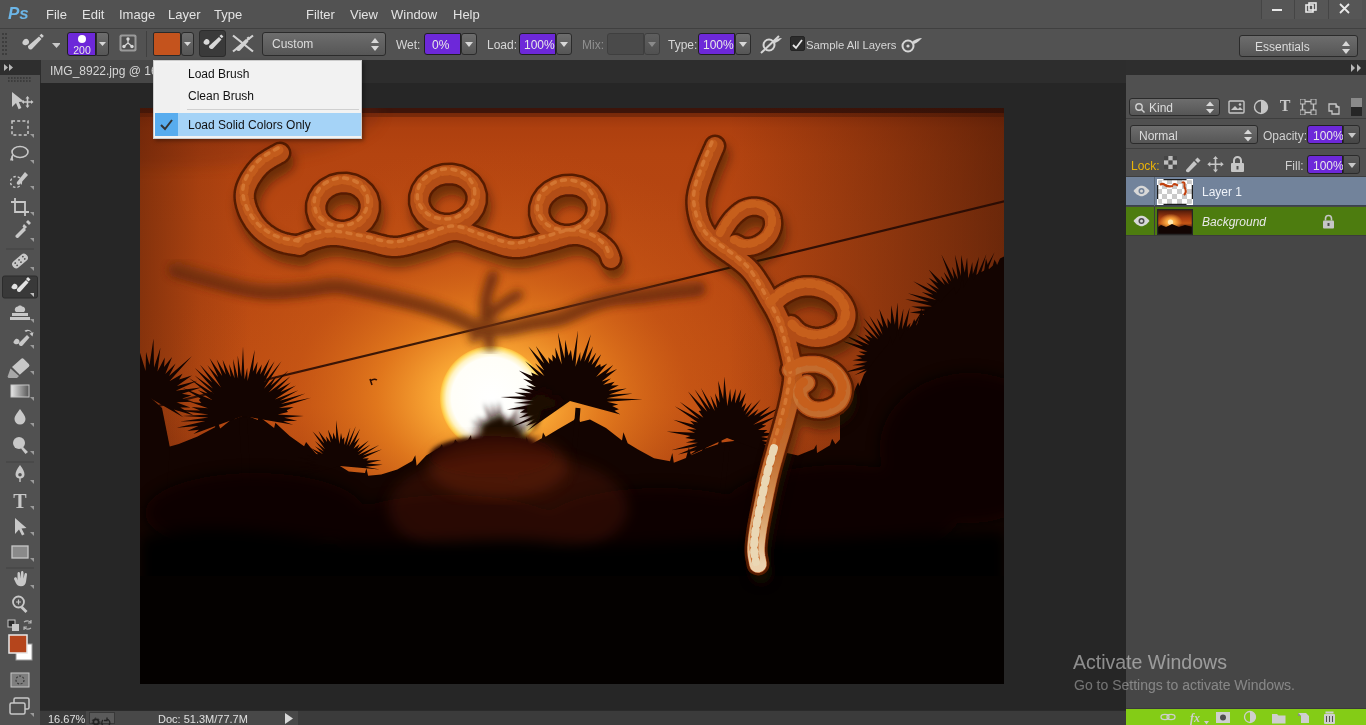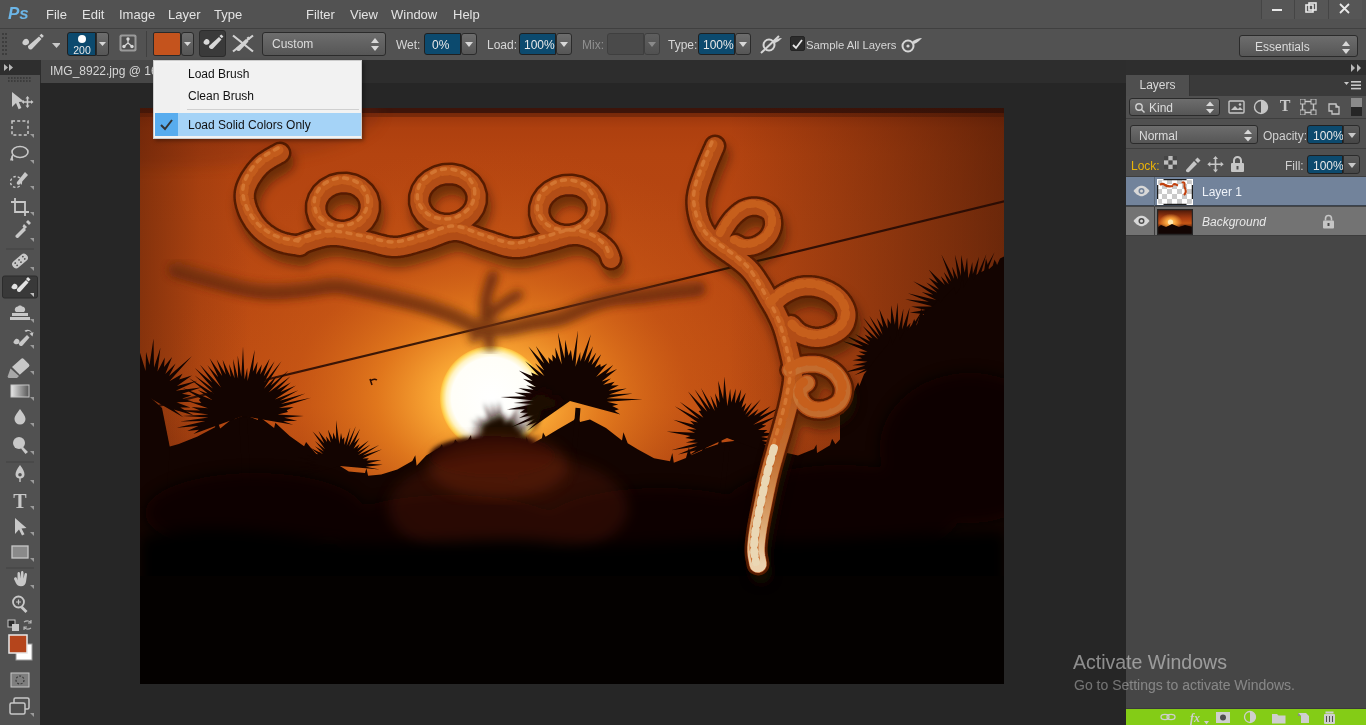--- a/index.html
+++ b/index.html
@@ -9,21 +9,21 @@
   #menubar { left:0; top:0; width:1366px; height:28px; background:#525252; }
   .mitem { position:absolute; top:7px; font-size:13px; color:#e3e3e3; }
   #optbar { left:0; top:28px; width:1366px; height:32px; background:#525252; box-shadow:0 1px 0 #404040 inset; }
   #toolbar { left:0; top:60px; width:40px; height:665px; background:#515151; }
   #docarea { left:40px; top:60px; width:1086px; height:665px; background:#262626; }
   #tabbar { position:absolute; left:0; top:0; width:1086px; height:23px; background:#2d2d2d; }
   #tab1 { position:absolute; left:1px; top:0; width:240px; height:23px; background:#474747; color:#d6d6d6; font-size:12px; line-height:23px; padding-left:9px; }
   #statusbar { position:absolute; left:0; bottom:0; width:1086px; height:15px; background:#3b3b3b; border-top:1px solid #2a2a2a; }
   #rightpanel { left:1126px; top:60px; width:240px; height:665px; background:#505050; }
   .ddgrad { background:linear-gradient(#6d6d6d,#565656); border:1px solid #2b2b2b; border-radius:3px; }
-  .darkbox { background:#0c4a6e; border:1px solid #202020; color:#e8e8e8; }
+  .darkbox { background:#6d28d9; border:1px solid #202020; color:#e8e8e8; }
   .lbl { position:absolute; font-size:12px; color:#d6d6d6; }
 </style>
 </head>
 <body>
 
 <div id="menubar" class="abs">
   <div class="mitem" style="left:8px; top:4px; color:#6cb6e8; font-weight:bold; font-size:17px;font-style:italic;">Ps</div>
   <div class="mitem" style="left:46px;">File</div>
   <div class="mitem" style="left:82px;">Edit</div>
   <div class="mitem" style="left:119px;">Image</div>
@@ -526,39 +526,45 @@
         <path d="M 575.0 38.0 L 574.6 39.0 L 574.1 40.2 L 573.5 41.5 L 572.8 43.0 L 572.1 44.7 L 571.3 46.5 L 570.5 48.4 L 569.7 50.3 L 568.8 52.3 L 568.0 54.3 L 567.2 56.3 L 566.4 58.3 L 565.7 60.2 L 565.0 62.0 L 564.3 63.8 L 563.7 65.6 L 563.0 67.5 L 562.3 69.4 L 561.6 71.3 L 560.9 73.2 L 560.2 75.1 L 559.6 77.0 L 559.0 78.9 L 558.5 80.8 L 558.0 82.7 L 557.6 84.5 L 557.3 86.3 L 557.0 88.0 L 556.8 89.7 L 556.7 91.4 L 556.6 93.1 L 556.6 94.7 L 556.7 96.3 L 556.8 97.9 L 556.9 99.5 L 557.1 101.1 L 557.4 102.6 L 557.6 104.1 L 557.9 105.6 L 558.3 107.1 L 558.6 108.6 L 559.0 110.0 L 559.4 111.4 L 559.9 112.8 L 560.4 114.2 L 560.9 115.6 L 561.5 117.0 L 562.1 118.3 L 562.8 119.6 L 563.4 120.9 L 564.1 122.2 L 564.9 123.4 L 565.6 124.6 L 566.4 125.8 L 567.2 126.9 L 568.0 128.0 L 568.8 129.0 L 569.7 130.0 L 570.7 131.0 L 571.6 131.9 L 572.6 132.8 L 573.7 133.7 L 574.7 134.5 L 575.7 135.3 L 576.8 136.1 L 577.9 136.9 L 578.9 137.7 L 580.0 138.4 L 581.0 139.2 L 582.0 140.0 L 583.0 140.8 L 584.0 141.5 L 585.0 142.2 L 586.0 142.9 L 587.0 143.6 L 588.0 144.3 L 589.0 145.0 L 590.0 145.7 L 591.0 146.4 L 592.0 147.1 L 593.0 147.8 L 594.0 148.5 L 595.0 149.2 L 596.0 150.0 L 597.0 150.8 L 598.0 151.6 L 599.1 152.4 L 600.1 153.2 L 601.2 154.1 L 602.2 154.9 L 603.2 155.8 L 604.3 156.6 L 605.3 157.5 L 606.3 158.4 L 607.3 159.3 L 608.2 160.2 L 609.1 161.1 L 610.0 162.0 L 610.8 162.9 L 611.7 163.9 L 612.4 164.9 L 613.2 165.9 L 613.9 166.9 L 614.7 167.9 L 615.4 168.9 L 616.1 169.9 L 616.7 170.9 L 617.4 171.9 L 618.1 173.0 L 618.7 174.0 L 619.4 175.0 L 620.0 176.0 L 620.6 177.0 L 621.2 178.0 L 621.8 179.0 L 622.4 180.0 L 623.0 181.0 L 623.6 182.0 L 624.1 183.0 L 624.7 184.0 L 625.2 185.0 L 625.8 186.0 L 626.3 187.0 L 626.9 188.0 L 627.4 189.0 L 628.0 190.0 L 628.6 191.0 L 629.2 192.0 L 629.7 193.0 L 630.3 193.9 L 630.9 194.9 L 631.5 195.9 L 632.1 196.9 L 632.6 197.9 L 633.2 198.9 L 633.8 199.9 L 634.4 200.9 L 634.9 201.9 L 635.5 202.9 L 636.0 204.0 L 636.5 205.1 L 637.1 206.2 L 637.6 207.3 L 638.1 208.4 L 638.7 209.5 L 639.2 210.6 L 639.7 211.8 L 640.2 212.9 L 640.7 214.1 L 641.2 215.2 L 641.7 216.4 L 642.1 217.6 L 642.6 218.8 L 643.0 220.0 L 643.4 221.2 L 643.8 222.5 L 644.2 223.7 L 644.6 225.0 L 645.0 226.3 L 645.3 227.6 L 645.7 228.9 L 646.0 230.2 L 646.4 231.5 L 646.7 232.8 L 647.0 234.1 L 647.4 235.4 L 647.7 236.7 L 648.0 238.0 L 648.3 239.3 L 648.7 240.6 L 649.0 241.9 L 649.3 243.2 L 649.6 244.5 L 649.9 245.8 L 650.2 247.1 L 650.5 248.4 L 650.8 249.7 L 651.1 251.0 L 651.4 252.3 L 651.6 253.5 L 651.8 254.8 L 652.0 256.0 L 652.2 257.2 L 652.3 258.3 L 652.5 259.4 L 652.7 260.5 L 652.8 261.6 L 652.9 262.6 L 653.0 263.7 L 653.1 264.8 L 653.1 265.9 L 653.2 267.0 L 653.2 268.1 L 653.1 269.4 L 653.1 270.6 L 653.0 272.0 L 652.9 273.4 L 652.7 274.9 L 652.5 276.5 L 652.3 278.1 L 652.0 279.7 L 651.7 281.4 L 651.4 283.1 L 651.1 284.8 L 650.8 286.5 L 650.4 288.2 L 650.1 289.9 L 649.7 291.7 L 649.4 293.3 L 649.0 295.0 L 648.6 296.6 L 648.3 298.3 L 647.9 299.9 L 647.5 301.5 L 647.0 303.2 L 646.6 304.8 L 646.2 306.4 L 645.7 308.1 L 645.3 309.7 L 644.8 311.4 L 644.4 313.0 L 643.9 314.7 L 643.5 316.3 L 643.0 318.0 L 642.5 319.7 L 642.1 321.4 L 641.6 323.0 L 641.1 324.7 L 640.6 326.4 L 640.1 328.1 L 639.6 329.8 L 639.1 331.5 L 638.5 333.2 L 638.0 335.0 L 637.5 336.7 L 637.0 338.5 L 636.5 340.2 L 636.0 342.0 L 635.5 343.8 L 635.0 345.6 L 634.5 347.4 L 634.0 349.2 L 633.5 351.1 L 632.9 352.9 L 632.4 354.8 L 631.9 356.6 L 631.4 358.5 L 630.9 360.4 L 630.4 362.3 L 629.9 364.2 L 629.5 366.1 L 629.0 368.0 L 628.5 369.9 L 628.1 371.9 L 627.6 373.9 L 627.2 375.9 L 626.7 377.9 L 626.3 380.0 L 625.9 382.0 L 625.4 384.0 L 625.0 386.1 L 624.6 388.1 L 624.2 390.1 L 623.8 392.1 L 623.4 394.1 L 623.0 396.0 L 622.6 397.9 L 622.2 399.9 L 621.8 401.8 L 621.4 403.7 L 621.0 405.7 L 620.6 407.6 L 620.2 409.5 L 619.9 411.4 L 619.5 413.2 L 619.2 415.1 L 618.9 416.9 L 618.5 418.6 L 618.3 420.3 L 618.0 422.0 L 617.8 423.6 L 617.5 425.2 L 617.3 426.8 L 617.1 428.3 L 616.9 429.8 L 616.7 431.3 L 616.6 432.8 L 616.4 434.2 L 616.3 435.5 L 616.2 436.9 L 616.1 438.2 L 616.0 439.5 L 616.0 440.8 L 616.0 442.0 L 616.0 443.2 L 616.1 444.4 L 616.2 445.6 L 616.3 446.8 L 616.5 448.0 L 616.7 449.2 L 616.9 450.2 L 617.1 451.3 L 617.3 452.3 L 617.5 453.2 L 617.6 454.0 L 617.8 454.8 L 617.9 455.4 L 618.0 456.0" stroke="#e08a43" stroke-width="3.5" stroke-dasharray="4 6.5" opacity="0.55" transform="translate(-3,-4)"></path>
         <path d="M 581.0 128.0 L 581.4 127.3 L 581.9 126.5 L 582.4 125.5 L 583.0 124.4 L 583.7 123.3 L 584.4 122.0 L 585.2 120.7 L 586.0 119.3 L 586.8 118.0 L 587.6 116.7 L 588.5 115.4 L 589.3 114.2 L 590.2 113.0 L 591.0 112.0 L 591.8 111.0 L 592.7 110.1 L 593.6 109.1 L 594.5 108.2 L 595.4 107.3 L 596.3 106.5 L 597.2 105.6 L 598.2 104.8 L 599.2 104.1 L 600.1 103.3 L 601.1 102.7 L 602.1 102.1 L 603.0 101.5 L 604.0 101.0 L 605.0 100.6 L 606.0 100.2 L 607.0 99.8 L 608.0 99.5 L 609.0 99.3 L 610.0 99.1 L 611.1 98.9 L 612.1 98.8 L 613.1 98.8 L 614.1 98.7 L 615.1 98.7 L 616.1 98.8 L 617.1 98.9 L 618.0 99.0 L 618.9 99.2 L 619.9 99.4 L 620.9 99.6 L 621.8 100.0 L 622.8 100.3 L 623.8 100.7 L 624.7 101.1 L 625.6 101.6 L 626.5 102.1 L 627.3 102.6 L 628.1 103.2 L 628.8 103.8 L 629.4 104.4 L 630.0 105.0 L 630.5 105.7 L 631.0 106.4 L 631.4 107.2 L 631.7 108.0 L 632.1 108.8 L 632.3 109.7 L 632.6 110.6 L 632.7 111.5 L 632.9 112.5 L 633.0 113.4 L 633.0 114.3 L 633.1 115.2 L 633.1 116.1 L 633.0 117.0 L 632.9 117.9 L 632.8 118.7 L 632.6 119.6 L 632.3 120.5 L 632.1 121.4 L 631.7 122.4 L 631.4 123.2 L 631.0 124.1 L 630.6 125.0 L 630.1 125.9 L 629.6 126.7 L 629.1 127.5 L 628.6 128.3 L 628.0 129.0 L 627.4 129.7 L 626.8 130.4 L 626.1 131.1 L 625.3 131.8 L 624.6 132.4 L 623.8 133.0 L 622.9 133.6 L 622.1 134.2 L 621.2 134.7 L 620.4 135.3 L 619.5 135.8 L 618.7 136.2 L 617.8 136.6 L 617.0 137.0 L 616.2 137.3 L 615.3 137.7 L 614.5 137.9 L 613.6 138.2 L 612.7 138.4 L 611.8 138.6 L 610.9 138.8 L 610.1 138.9 L 609.2 139.0 L 608.3 139.0 L 607.5 139.1 L 606.6 139.1 L 605.8 139.1 L 605.0 139.0 L 604.2 138.9 L 603.4 138.7 L 602.5 138.5 L 601.7 138.2 L 600.9 137.9 L 600.0 137.5 L 599.2 137.1 L 598.5 136.7 L 597.8 136.4 L 597.1 136.0 L 596.4 135.7 L 595.9 135.4 L 595.4 135.2 L 595.0 135.0" stroke="#c65f1e" stroke-width="8" stroke-dasharray="5 5.5" transform="translate(-1,-3)"></path>
         <path d="M 632.0 196.0 L 632.5 195.6 L 633.0 195.1 L 633.7 194.5 L 634.4 193.8 L 635.2 193.0 L 636.0 192.3 L 636.9 191.4 L 637.9 190.6 L 638.9 189.8 L 639.9 188.9 L 640.9 188.1 L 641.9 187.4 L 643.0 186.6 L 644.0 186.0 L 645.1 185.4 L 646.1 184.8 L 647.3 184.2 L 648.4 183.5 L 649.6 183.0 L 650.8 182.4 L 652.1 181.8 L 653.3 181.3 L 654.6 180.8 L 655.9 180.3 L 657.1 179.9 L 658.4 179.6 L 659.7 179.2 L 661.0 179.0 L 662.3 178.8 L 663.6 178.7 L 665.0 178.5 L 666.3 178.5 L 667.7 178.4 L 669.1 178.4 L 670.5 178.5 L 671.9 178.6 L 673.3 178.7 L 674.7 178.9 L 676.0 179.1 L 677.4 179.4 L 678.7 179.7 L 680.0 180.0 L 681.3 180.4 L 682.6 180.8 L 683.9 181.3 L 685.2 181.8 L 686.5 182.4 L 687.8 183.0 L 689.1 183.7 L 690.4 184.4 L 691.6 185.1 L 692.8 185.8 L 693.9 186.6 L 695.0 187.4 L 696.0 188.2 L 697.0 189.0 L 697.9 189.8 L 698.8 190.7 L 699.7 191.7 L 700.5 192.6 L 701.3 193.6 L 702.0 194.7 L 702.7 195.7 L 703.3 196.7 L 703.9 197.8 L 704.5 198.9 L 704.9 199.9 L 705.4 201.0 L 705.7 202.0 L 706.0 203.0 L 706.2 204.0 L 706.4 205.0 L 706.5 206.1 L 706.5 207.1 L 706.5 208.2 L 706.4 209.3 L 706.2 210.3 L 706.1 211.3 L 705.8 212.4 L 705.5 213.4 L 705.2 214.3 L 704.9 215.3 L 704.4 216.2 L 704.0 217.0 L 703.5 217.8 L 702.9 218.6 L 702.3 219.3 L 701.7 220.1 L 700.9 220.8 L 700.2 221.5 L 699.4 222.1 L 698.5 222.8 L 697.7 223.4 L 696.8 223.9 L 695.9 224.5 L 694.9 225.0 L 694.0 225.5 L 693.0 226.0 L 692.0 226.5 L 691.0 226.9 L 689.9 227.3 L 688.8 227.7 L 687.7 228.1 L 686.5 228.5 L 685.3 228.8 L 684.1 229.1 L 682.9 229.4 L 681.7 229.6 L 680.5 229.8 L 679.3 229.9 L 678.2 230.0 L 677.0 230.0 L 675.8 230.0 L 674.7 229.9 L 673.5 229.8 L 672.3 229.6 L 671.0 229.4 L 669.8 229.1 L 668.6 228.8 L 667.4 228.5 L 666.3 228.1 L 665.1 227.7 L 664.0 227.3 L 663.0 226.9 L 662.0 226.5 L 661.0 226.0 L 660.1 225.5 L 659.2 224.9 L 658.3 224.2 L 657.4 223.5 L 656.6 222.8 L 655.8 222.0 L 655.0 221.2 L 654.3 220.5 L 653.6 219.8 L 653.0 219.1 L 652.4 218.4 L 651.9 217.9 L 651.4 217.4 L 651.0 217.0" stroke="#c65f1e" stroke-width="9" stroke-dasharray="5 5.5" transform="translate(-1,-3)"></path>
         <path d="M 650.0 262.0 L 650.5 261.8 L 651.1 261.5 L 651.9 261.2 L 652.7 260.8 L 653.5 260.4 L 654.5 259.9 L 655.4 259.5 L 656.5 259.1 L 657.5 258.6 L 658.6 258.2 L 659.7 257.8 L 660.8 257.5 L 661.9 257.2 L 663.0 257.0 L 664.1 256.8 L 665.2 256.7 L 666.4 256.5 L 667.6 256.4 L 668.9 256.3 L 670.1 256.2 L 671.4 256.2 L 672.6 256.2 L 673.9 256.2 L 675.2 256.3 L 676.4 256.4 L 677.6 256.5 L 678.8 256.7 L 680.0 257.0 L 681.1 257.3 L 682.3 257.7 L 683.5 258.1 L 684.6 258.5 L 685.8 259.0 L 686.9 259.6 L 688.1 260.1 L 689.2 260.7 L 690.2 261.4 L 691.3 262.0 L 692.3 262.7 L 693.2 263.5 L 694.1 264.2 L 695.0 265.0 L 695.8 265.8 L 696.6 266.7 L 697.4 267.6 L 698.1 268.6 L 698.8 269.6 L 699.5 270.6 L 700.1 271.6 L 700.7 272.7 L 701.2 273.8 L 701.7 274.8 L 702.1 275.9 L 702.5 276.9 L 702.8 278.0 L 703.0 279.0 L 703.1 280.0 L 703.2 281.1 L 703.3 282.1 L 703.2 283.2 L 703.2 284.2 L 703.0 285.3 L 702.8 286.4 L 702.6 287.4 L 702.3 288.4 L 701.9 289.4 L 701.5 290.4 L 701.0 291.3 L 700.5 292.2 L 700.0 293.0 L 699.4 293.8 L 698.7 294.5 L 697.9 295.3 L 697.1 296.0 L 696.2 296.6 L 695.2 297.3 L 694.2 297.9 L 693.2 298.4 L 692.2 299.0 L 691.2 299.5 L 690.1 299.9 L 689.0 300.3 L 688.0 300.7 L 687.0 301.0 L 686.0 301.3 L 684.9 301.5 L 683.8 301.7 L 682.7 301.8 L 681.6 301.9 L 680.4 302.0 L 679.3 302.0 L 678.2 302.0 L 677.1 301.9 L 676.0 301.8 L 674.9 301.7 L 673.9 301.5 L 672.9 301.3 L 672.0 301.0 L 671.1 300.7 L 670.2 300.3 L 669.4 299.9 L 668.5 299.4 L 667.7 298.9 L 666.9 298.3 L 666.2 297.7 L 665.5 297.1 L 664.8 296.4 L 664.1 295.7 L 663.5 295.1 L 663.0 294.4 L 662.5 293.7 L 662.0 293.0 L 661.6 292.3 L 661.2 291.6 L 660.9 290.8 L 660.6 290.0 L 660.3 289.1 L 660.1 288.3 L 659.9 287.4 L 659.8 286.6 L 659.7 285.8 L 659.7 284.9 L 659.7 284.1 L 659.7 283.4 L 659.8 282.7 L 660.0 282.0 L 660.2 281.4 L 660.6 280.7 L 661.0 280.1 L 661.5 279.5 L 662.1 278.9 L 662.7 278.4 L 663.4 277.8 L 664.0 277.3 L 664.6 276.8 L 665.2 276.4 L 665.8 276.0 L 666.3 275.6 L 666.7 275.3 L 667.0 275.0" stroke="#c65f1e" stroke-width="9" stroke-dasharray="5 5.5" transform="translate(-1,-3)"></path>
         <path d="M 636.0 342.0 L 635.7 343.1 L 635.4 344.3 L 634.9 345.8 L 634.5 347.5 L 634.0 349.3 L 633.4 351.2 L 632.9 353.2 L 632.3 355.4 L 631.7 357.5 L 631.1 359.7 L 630.6 361.8 L 630.0 364.0 L 629.5 366.0 L 629.0 368.0 L 628.5 369.9 L 628.1 371.9 L 627.6 373.9 L 627.2 375.9 L 626.7 377.9 L 626.3 380.0 L 625.9 382.0 L 625.4 384.0 L 625.0 386.1 L 624.6 388.1 L 624.2 390.1 L 623.8 392.1 L 623.4 394.1 L 623.0 396.0 L 622.6 397.9 L 622.2 399.9 L 621.8 401.8 L 621.4 403.7 L 621.0 405.7 L 620.6 407.6 L 620.2 409.5 L 619.9 411.4 L 619.5 413.2 L 619.2 415.1 L 618.9 416.9 L 618.5 418.6 L 618.3 420.3 L 618.0 422.0 L 617.8 423.6 L 617.5 425.2 L 617.3 426.8 L 617.1 428.3 L 616.9 429.8 L 616.7 431.3 L 616.6 432.8 L 616.4 434.2 L 616.3 435.5 L 616.2 436.9 L 616.1 438.2 L 616.0 439.5 L 616.0 440.8 L 616.0 442.0 L 616.0 443.2 L 616.1 444.4 L 616.2 445.6 L 616.3 446.8 L 616.5 448.0 L 616.7 449.2 L 616.9 450.2 L 617.1 451.3 L 617.3 452.3 L 617.5 453.2 L 617.6 454.0 L 617.8 454.8 L 617.9 455.4 L 618.0 456.0" stroke="#ead7b4" stroke-width="8" stroke-dasharray="4.5 6" transform="translate(-2,-2)"></path>
       </g>
     </g>
   </svg>
 
   </div>
+  <div id="statusbar">
+    <div style="position:absolute; left:8px; top:2px; font-size:11px; color:#e0e0e0;">16.67%</div>
+    <div style="position:absolute; left:46px; top:0; width:212px; height:14px; background:#484848;"></div>
+    <div style="position:absolute; left:49px; top:1px; width:26px; height:12px; background:#5a5a5a; border:1px solid #383838;">
+      <svg width="24" height="10">
+        <circle cx="6" cy="5" r="2.6" fill="none" stroke="#222" stroke-width="1.6"></circle>
+        <circle cx="6" cy="5" r="3.9" fill="none" stroke="#222" stroke-width="1" stroke-dasharray="1.5 1.8"></circle>
+        <path d="M13 3 a4 4 0 1 0 4 -1 m0 -1.5 l0 3 l-3 0" fill="none" stroke="#222" stroke-width="1.3"></path>
+      </svg>
+    </div>
+    <div style="position:absolute; left:118px; top:2px; font-size:11px; color:#e0e0e0;">Doc: 51.3M/77.7M</div>
+    <svg style="position:absolute; left:244px; top:2px;" width="10" height="11">
+        <path d="M1 0 l8 5.5 l-8 5.5 z" fill="#d8d8d8"></path>
+      </svg>
+  </div>
 </div>
 
 <div id="rightpanel" class="abs">
 
   <div class="abs" style="left:0; top:0; width:240px; height:15px; background:#2e2e2e;">
     <svg style="position:absolute; right:3px; top:3px;" width="14" height="10">
         <path d="M2 1 l4 4 l-4 4 z M8 1 l4 4 l-4 4 z" fill="#b8b8b8"></path>
       </svg>
   </div>
 
-  <div class="abs" style="left:0; top:15px; width:240px; height:21px; background:#3a3a3a;">
-    <div style="position:absolute; left:0; top:0; width:64px; height:21px; background:#4f4f4f; color:#d8d8d8; font-size:12px; line-height:21px; text-align:center; border-right:1px solid #333;">Layers</div>
-    <svg style="position:absolute; right:4px; top:5px;" width="18" height="12">
-      <path d="M0 2 l5 0 l-2.5 3 z" fill="#c8c8c8"></path>
-      <rect x="7" y="1" width="10" height="1.6" fill="#c8c8c8"></rect>
-        <rect x="7" y="4.4" width="10" height="1.6" fill="#c8c8c8"></rect>
-        <rect x="7" y="7.8" width="10" height="1.6" fill="#c8c8c8"></rect>
-    </svg>
-  </div>
 
   <div class="abs" style="left:0; top:36px; width:240px; height:23px; border-bottom:1px solid #3e3e3e;">
     <div class="ddgrad" style="position:absolute; left:3px; top:2px; width:91px; height:18px;">
       <svg style="position:absolute; left:4px; top:3px;" width="12" height="12">
           <circle cx="5" cy="5" r="3.2" fill="none" stroke="#d0d0d0" stroke-width="1.4"></circle>
           <path d="M7.5 7.5 l3 3" stroke="#d0d0d0" stroke-width="1.4"></path>
         </svg>
       <div style="position:absolute; left:19px; top:2px; font-size:12px; color:#dcdcdc;">Kind</div>
       <svg style="position:absolute; right:4px; top:1px;" width="10" height="15">
         <path d="M1 6 l8 0 l-4 -4.5 z" fill="#d8d8d8"></path>
@@ -664,21 +670,21 @@
           </defs>
         <rect x="0" y="0" width="36" height="26" fill="url(#chk)"></rect>
         <path d="M3 6 c2 -2 4 -1 5 0 c2 1.5 5 1.5 8 1 M16 6 c2 -2 3.5 0 5 0.5" stroke="#c1400e" stroke-width="2.2" fill="none"></path>
         <path d="M25 4 c1.5 -1.5 3 0 2.5 1.5 c-0.5 1.5 0 3 1 5 c0.8 2 0 4 -1.5 5.5" stroke="#c1400e" stroke-width="2" fill="none"></path>
         <rect x="0.5" y="0.5" width="35" height="25" fill="none" stroke="#1c1c1c" stroke-width="1.5"></rect>
         <path d="M0.5 6 l0 -5.5 l6 0 M29.5 0.5 l6 0 l0 5.5 M35.5 20 l0 5.5 l-6 0 M6.5 25.5 l-6 0 l0 -5.5" stroke="#fff" stroke-width="2" fill="none"></path>
       </svg>
       <div style="position:absolute; left:76px; top:8px; font-size:12px; color:#eef2f8;">Layer 1</div>
     </div>
 
-    <div style="position:absolute; left:0; top:30px; width:240px; height:29px; background:#737373; border-bottom:1px solid #3c3c3c;text-decoration:underline;">
+    <div style="position:absolute; left:0; top:30px; width:240px; height:29px; background:#4d7c0f; border-bottom:1px solid #3c3c3c;text-decoration:underline;">
       <svg style="position:absolute; left:7px; top:8px;" width="17" height="12">
         <path d="M0.5 6 C3.5 2 6.5 0.8 8.5 0.8 C10.5 0.8 13.5 2 16.5 6 C13.5 10 10.5 11.2 8.5 11.2 C6.5 11.2 3.5 10 0.5 6 Z" fill="#d8d8d8"></path>
         <circle cx="8.5" cy="6" r="3" fill="#4c4c4c"></circle>
           <circle cx="8.5" cy="6" r="1.5" fill="#d8d8d8"></circle>
       </svg>
       <div style="position:absolute; left:28px; top:0; width:1px; height:29px; background:#3c3c3c;"></div>
       <svg style="position:absolute; left:31px; top:1.5px;" width="36" height="26">
         <defs>
           <linearGradient id="bgth" x1="0" y1="0" x2="0" y2="1">
             <stop offset="0" stop-color="#431508"></stop>

